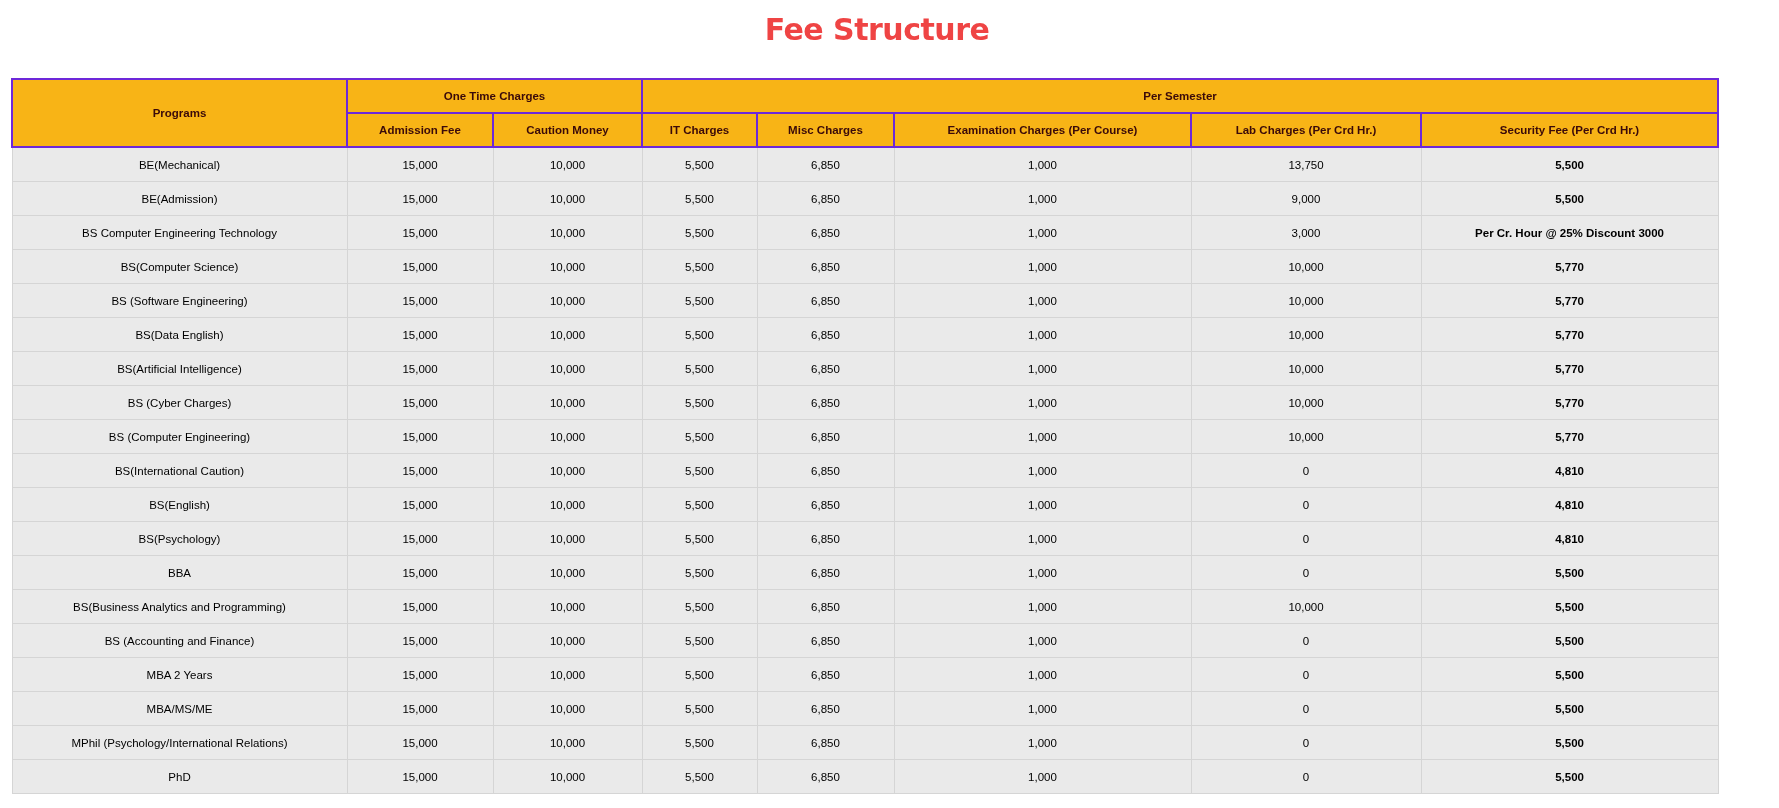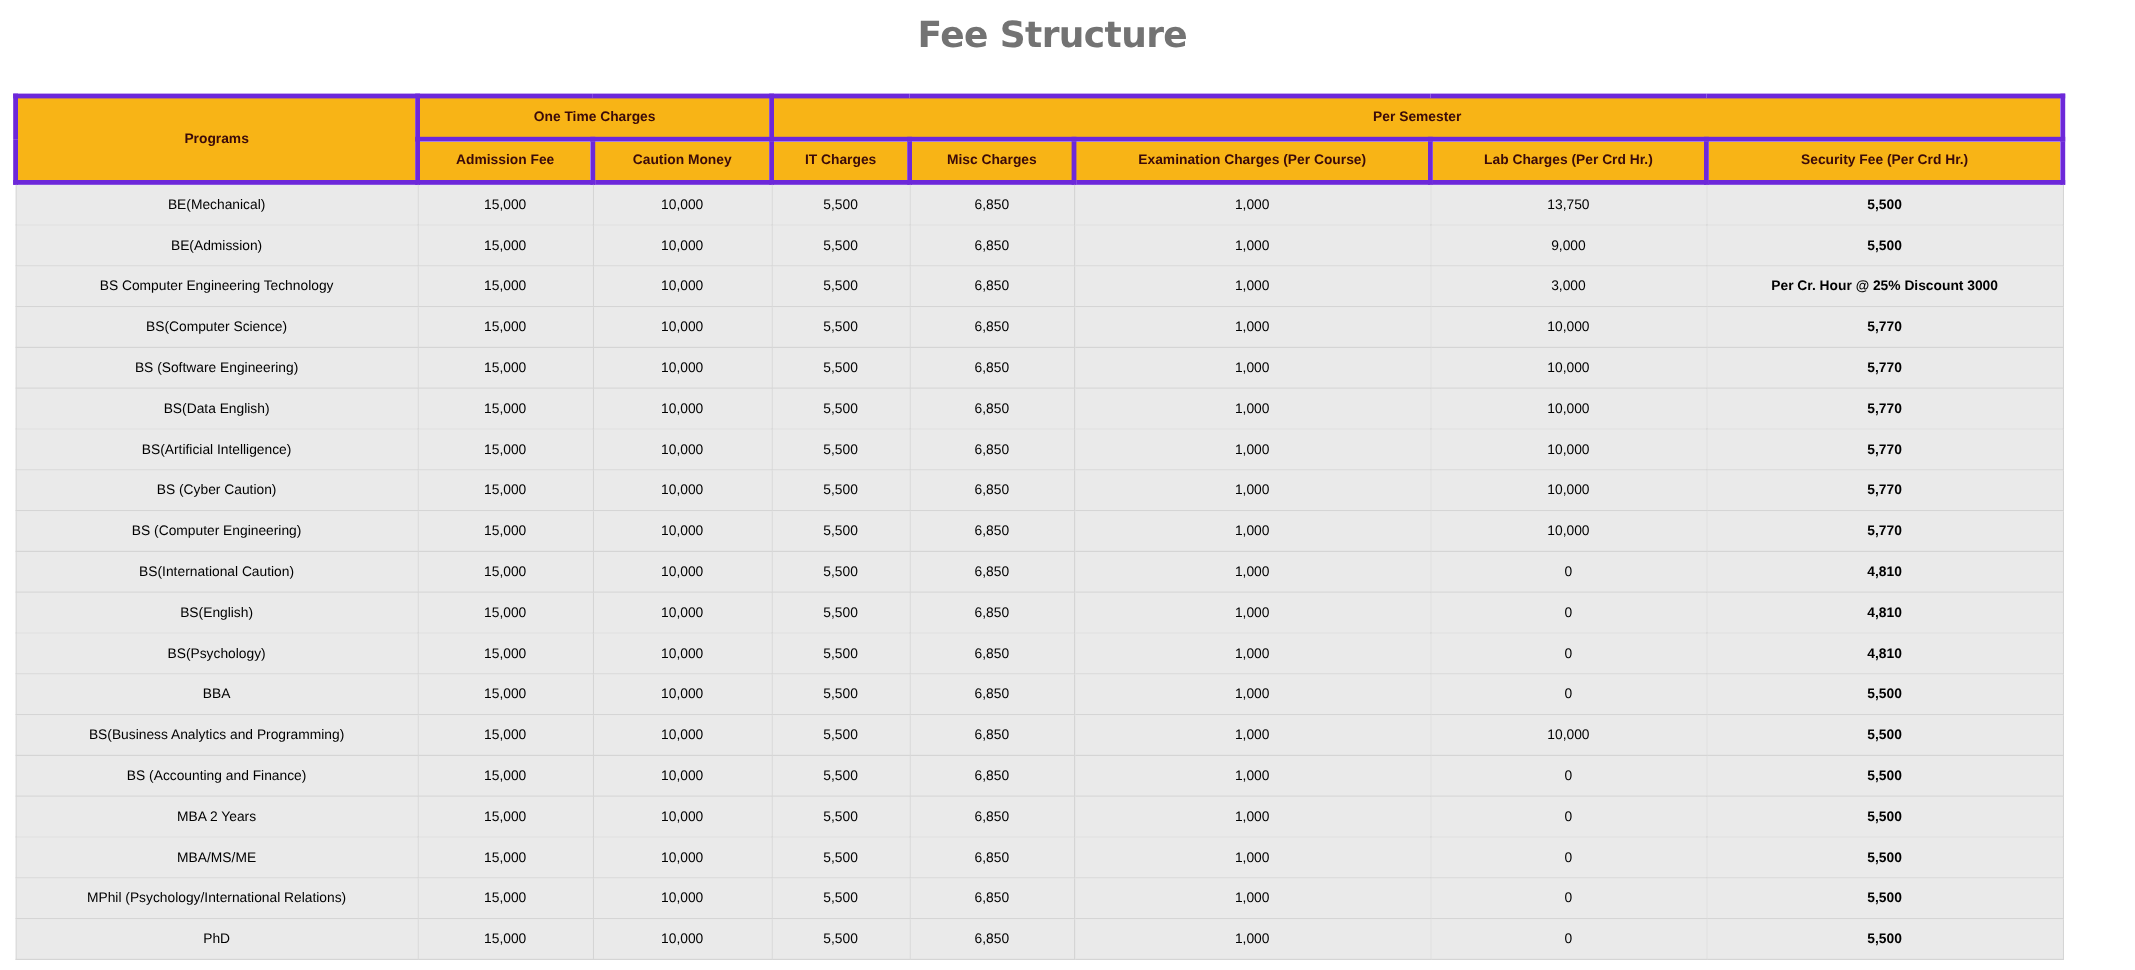--- a/index.html
+++ b/index.html
@@ -1,20 +1,20 @@
 <!DOCTYPE html>
 <html><head>
 <meta charset="utf-8">
 <style>
   html, body { margin:0; padding:0; background:#ffffff; }
   body { width:1779px; height:808px; position:relative; overflow:hidden; font-family:"Liberation Sans", sans-serif; }
-  .title { position:absolute; left:0; top:12px; width:1754px; text-align:center; font-family:"DejaVu Sans", sans-serif; font-weight:bold; font-size:30px; color:#737373; letter-spacing:-0.5px; margin:0; }
+  .title { position:absolute; left:0; top:12px; width:1754px; text-align:center; font-family:"DejaVu Sans", sans-serif; font-weight:bold; font-size:30px; color:#ef4444; letter-spacing:-0.5px; margin:0; }
   table.fee { position:absolute; left:11px; top:78px; border-collapse:collapse; table-layout:fixed; width:1706px; }
   table.fee th, table.fee td { text-align:center; vertical-align:middle; padding:0; overflow:hidden; white-space:nowrap; }
-  table.fee th { background:#F8B416; color:#3A0A0A; font-weight:bold; font-size:11.5px; border:4px solid #6d28d9; height:32px; }
+  table.fee th { background:#F8B416; color:#3A0A0A; font-weight:bold; font-size:11.5px; border:2px solid #6d28d9; height:32px; }
   table.fee td { background:#EAEAEA; color:#000; font-size:11.5px; border:1px solid #D5D5D5; height:33px; }
   table.fee td.tuition { font-weight:bold; }
 </style>
 </head>
 <body>
 
 <h1 class="title">Fee Structure</h1>
 
 <table class="fee">
   <colgroup>
@@ -108,21 +108,21 @@
         <td>BS(Artificial Intelligence)</td>
         <td>15,000</td>
         <td>10,000</td>
         <td>5,500</td>
         <td>6,850</td>
         <td>1,000</td>
         <td>10,000</td>
         <td class="tuition">5,770</td>
       </tr>
       <tr>
-        <td>BS (Cyber Caution)</td>
+        <td>BS (Cyber Charges)</td>
         <td>15,000</td>
         <td>10,000</td>
         <td>5,500</td>
         <td>6,850</td>
         <td>1,000</td>
         <td>10,000</td>
         <td class="tuition">5,770</td>
       </tr>
       <tr>
         <td>BS (Computer Engineering)</td>

